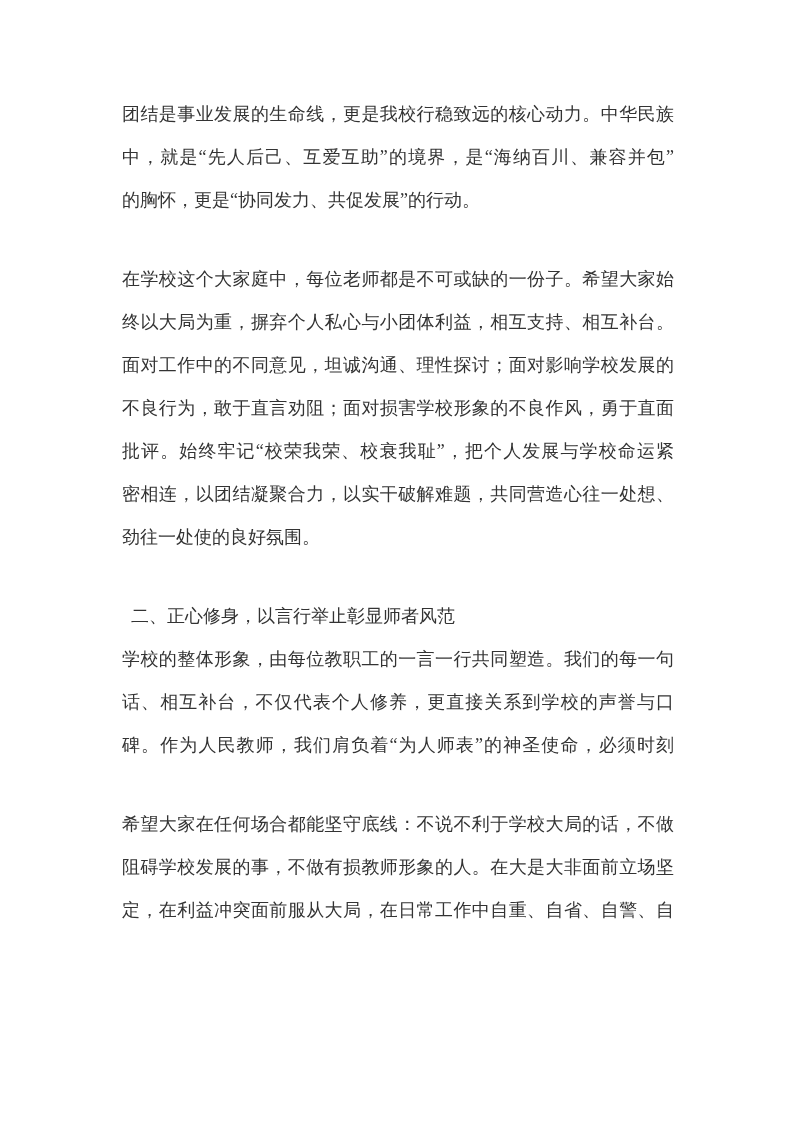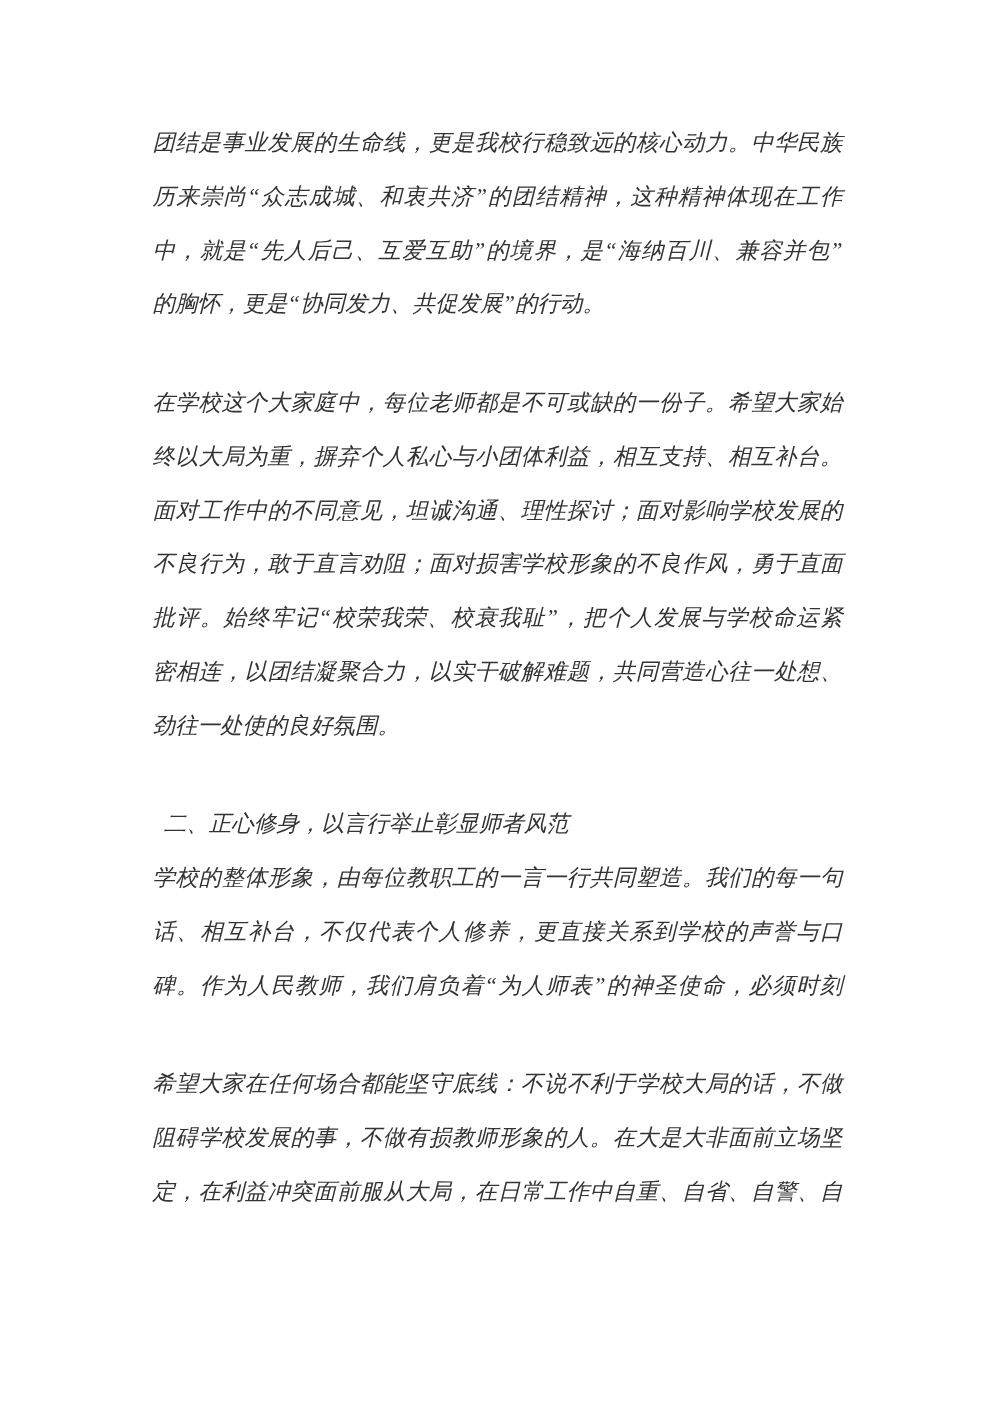--- a/index.html
+++ b/index.html
@@ -12,21 +12,20 @@
     height: 1122px;
     overflow: hidden;
     font-family: "Liberation Serif", "DejaVu Serif", serif;
   }
   .page {
     box-sizing: border-box;
     width: 793px;
     height: 794px;
     background: #ffffff;
     padding: 93px 119px 0 122px;
-    font-style: italic;
   }
   .doc-block {
     margin: 0 0 36px 0;
   }
   .doc-block.heading {
     margin-bottom: 0;
     margin-left: 9px;
   }
   .doc-line {
     font-size: 18px;
@@ -47,21 +46,20 @@
     text-align-last: left;
   }
 </style>
 </head>
 <body>
 
 <div class="page">
   <div id="doc-content">
       <div class="doc-block">
         <div class="doc-line">团结是事业发展的生命线，更是我校行稳致远的核心动力。中华民族</div>
-        <div class="doc-line">历来崇尚“众志成城、和衷共济”的团结精神，这种精神体现在工作</div>
         <div class="doc-line">中，就是“先人后己、互爱互助”的境界，是“海纳百川、兼容并包”</div>
         <div class="doc-line line-end">的胸怀，更是“协同发力、共促发展”的行动。</div>
       </div>
       <div class="doc-block">
         <div class="doc-line">在学校这个大家庭中，每位老师都是不可或缺的一份子。希望大家始</div>
         <div class="doc-line">终以大局为重，摒弃个人私心与小团体利益，相互支持、相互补台。</div>
         <div class="doc-line">面对工作中的不同意见，坦诚沟通、理性探讨；面对影响学校发展的</div>
         <div class="doc-line">不良行为，敢于直言劝阻；面对损害学校形象的不良作风，勇于直面</div>
         <div class="doc-line">批评。始终牢记“校荣我荣、校衰我耻”，把个人发展与学校命运紧</div>
         <div class="doc-line">密相连，以团结凝聚合力，以实干破解难题，共同营造心往一处想、</div>

